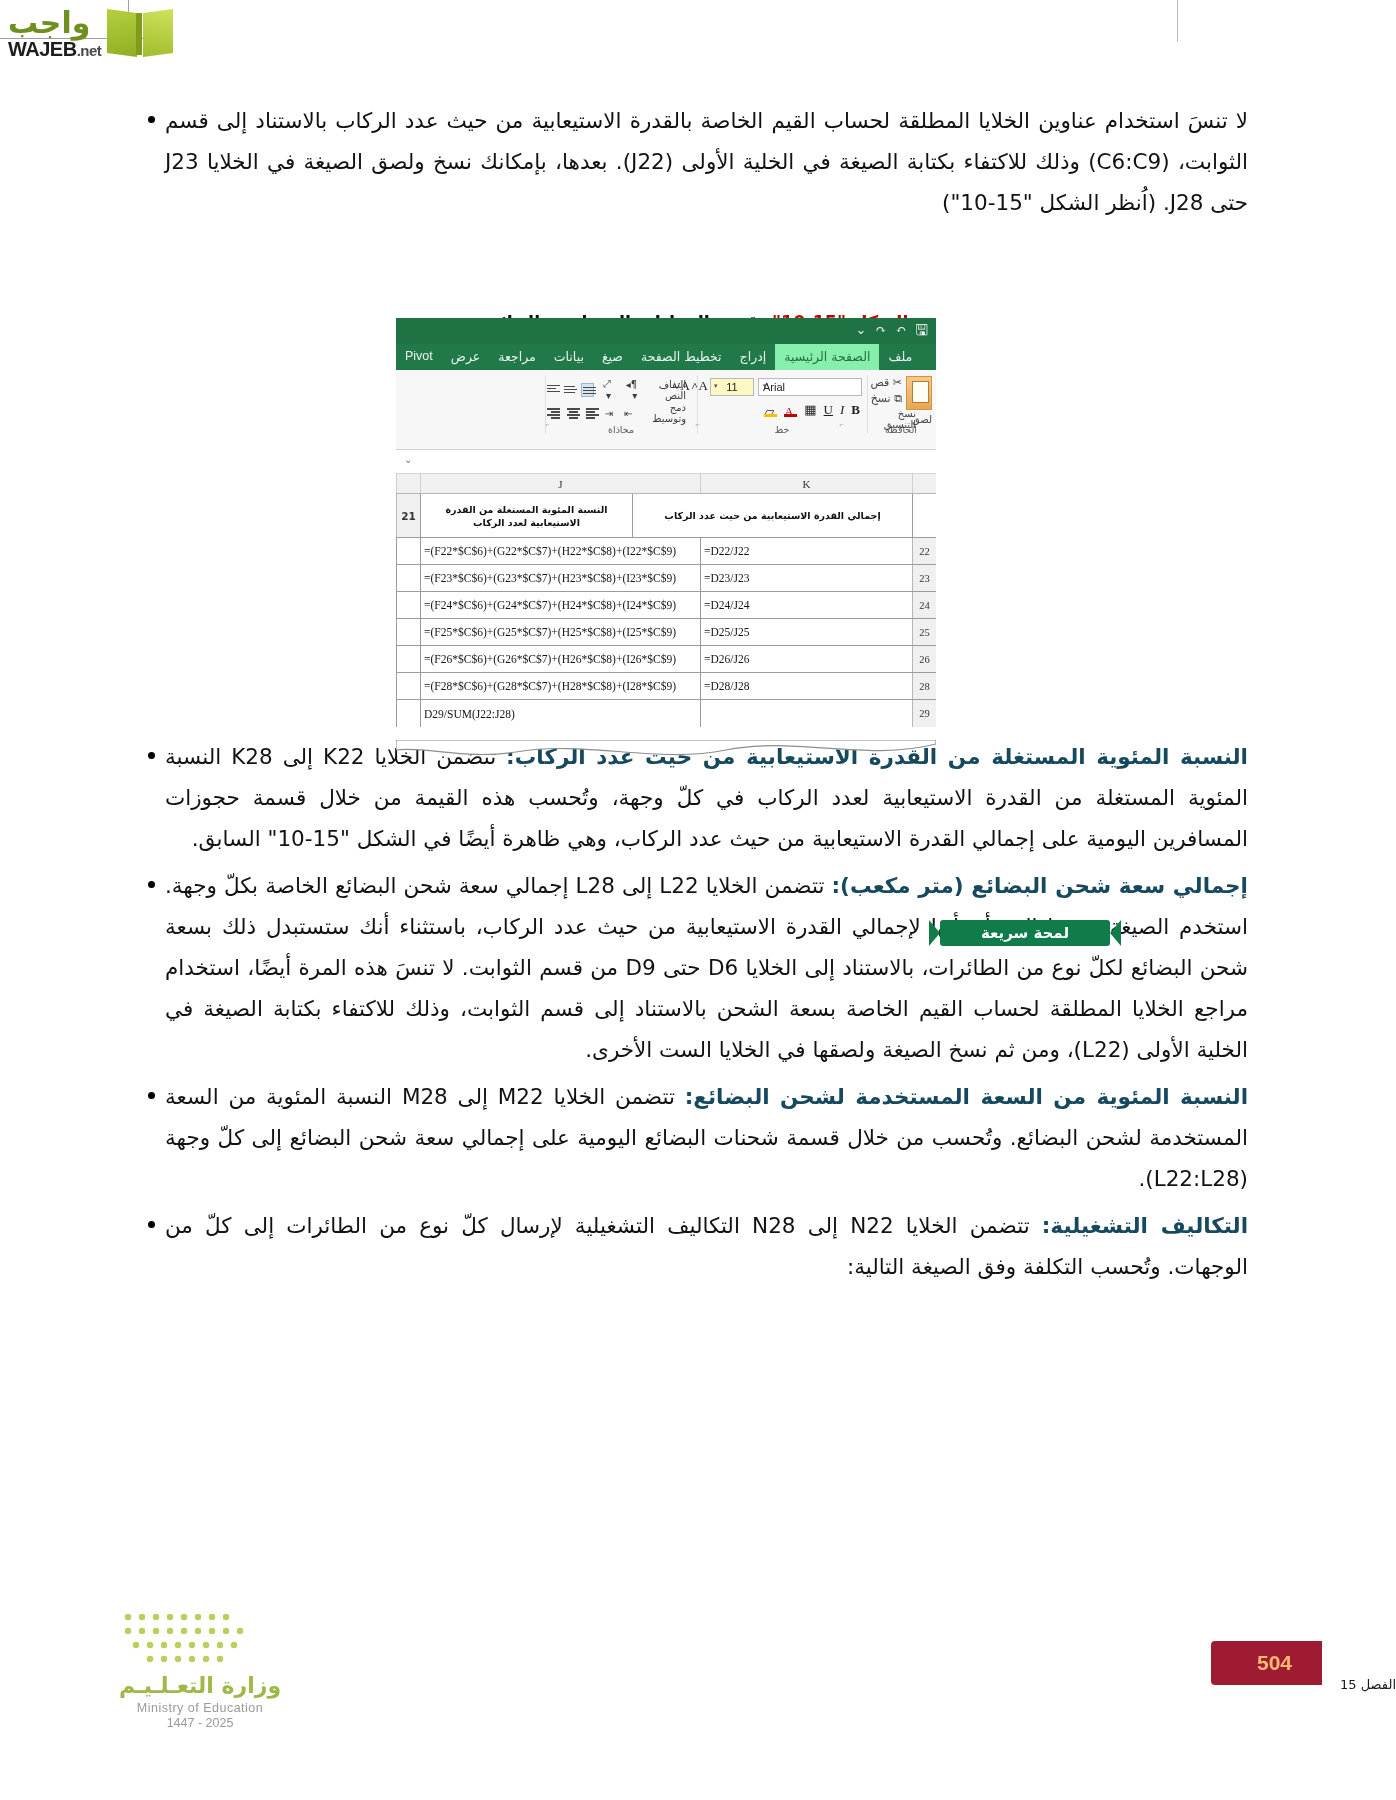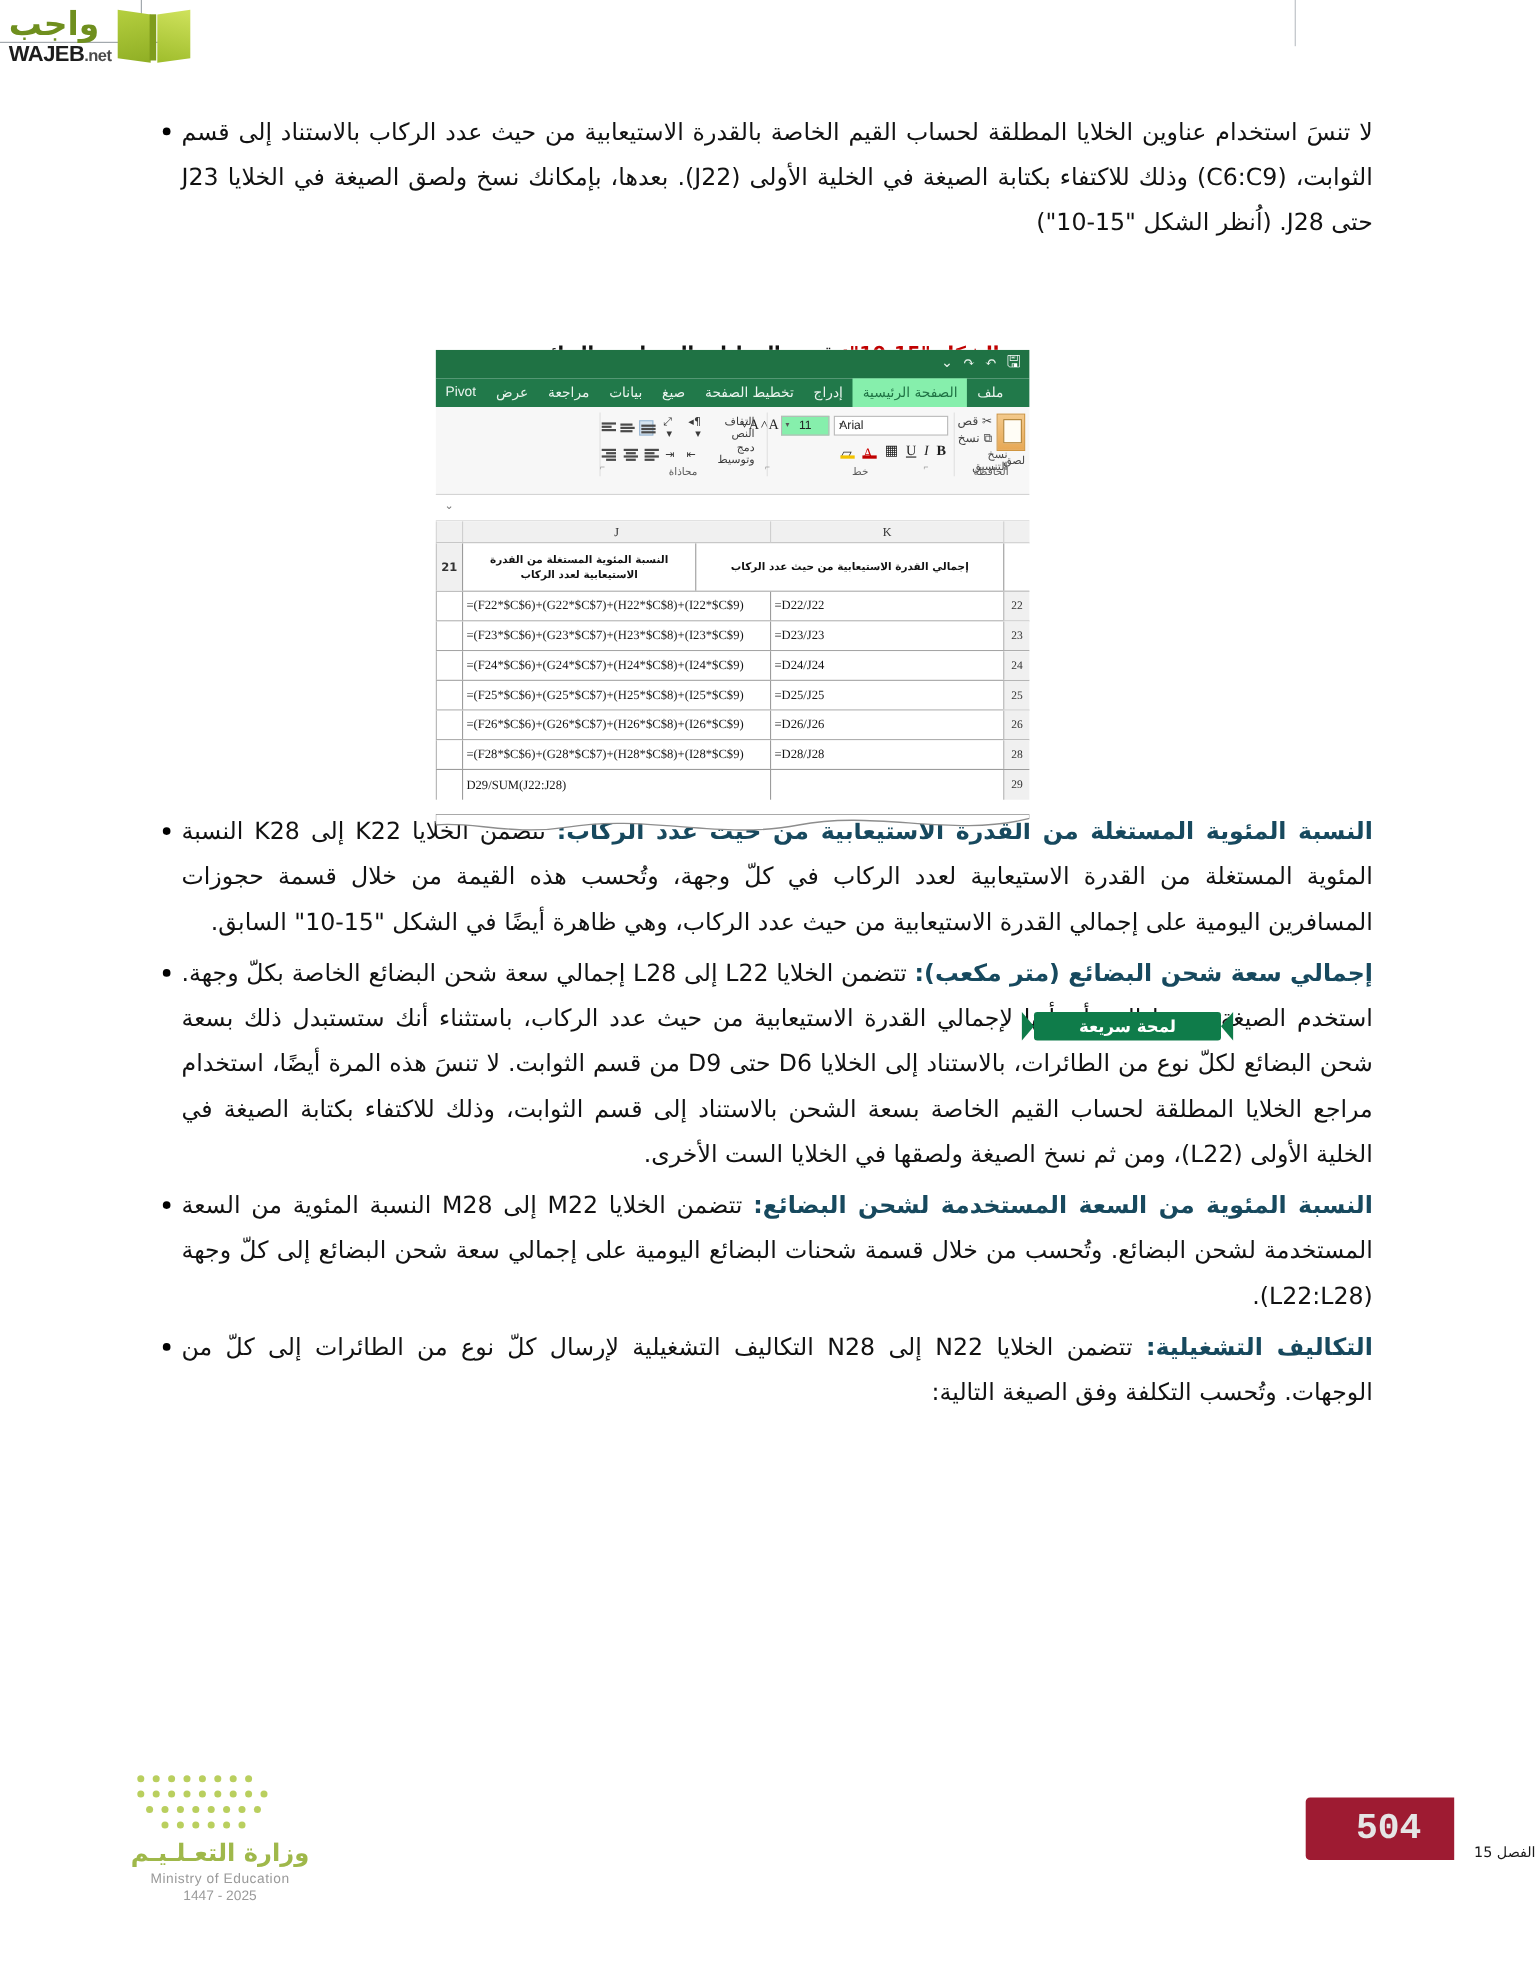--- a/index.html
+++ b/index.html
@@ -143,21 +143,21 @@
 
   .fontbox{
     position:absolute; right:4px; top:4px; width:104px; height:18px;
     border:1px solid #b9b9b9; background:#fff; direction:ltr;
     font-size:11px; color:#222; padding:2px 4px;
     font-family:"Liberation Sans",sans-serif;
   }
   .fontbox .car{ position:absolute; left:4px; top:3px; font-size:7px; color:#555; }
   .sizebox{
     position:absolute; right:112px; top:4px; width:44px; height:18px;
-    border:1px solid #b9b9b9; background:#86efac; direction:ltr;
+    border:1px solid #b9b9b9; background:#fef9c3; direction:ltr;
     font-size:11px; color:#222; padding:2px 4px; text-align:center;
     font-family:"Liberation Sans",sans-serif;
   }
   .sizebox .car{ position:absolute; left:3px; top:3px; font-size:7px; color:#555; }
   .aa1,.aa2{
     position:absolute; top:4px; font-size:13px; color:#222;
     font-family:"Liberation Serif",serif;
   }
   .aa1{ right:158px; } .aa2{ right:176px; }
 
@@ -311,23 +311,23 @@
   .moe-yr{
     font-family:"Liberation Sans",sans-serif;
     font-size:12.5px; color:#9a9a9a; margin-top:1px;
   }
 
   .pagebar{
     position:absolute; right:0; bottom:108px;
     display:flex; flex-direction:row; align-items:center;
   }
   .pagebox{
-    background:#9e1b32; color:#e5e5e5;
-    font-family:Liberation Mono, monospace;
-    font-size:33px; font-weight:bold;
+    background:#9e1b32; color:#fdba74;
+    font-family:Liberation Sans, sans-serif;
+    font-size:21px; font-weight:bold;
     padding:10px 30px 10px 46px;
     border-radius:4px 0 0 4px;
   }
   .chapter{
     font-family:"DejaVu Sans","Liberation Sans",sans-serif;
     font-size:13px; color:#1a1a1a; margin-left:18px; white-space:nowrap;margin-top:44px;
   }
 </style>
 </head>
 <body>

